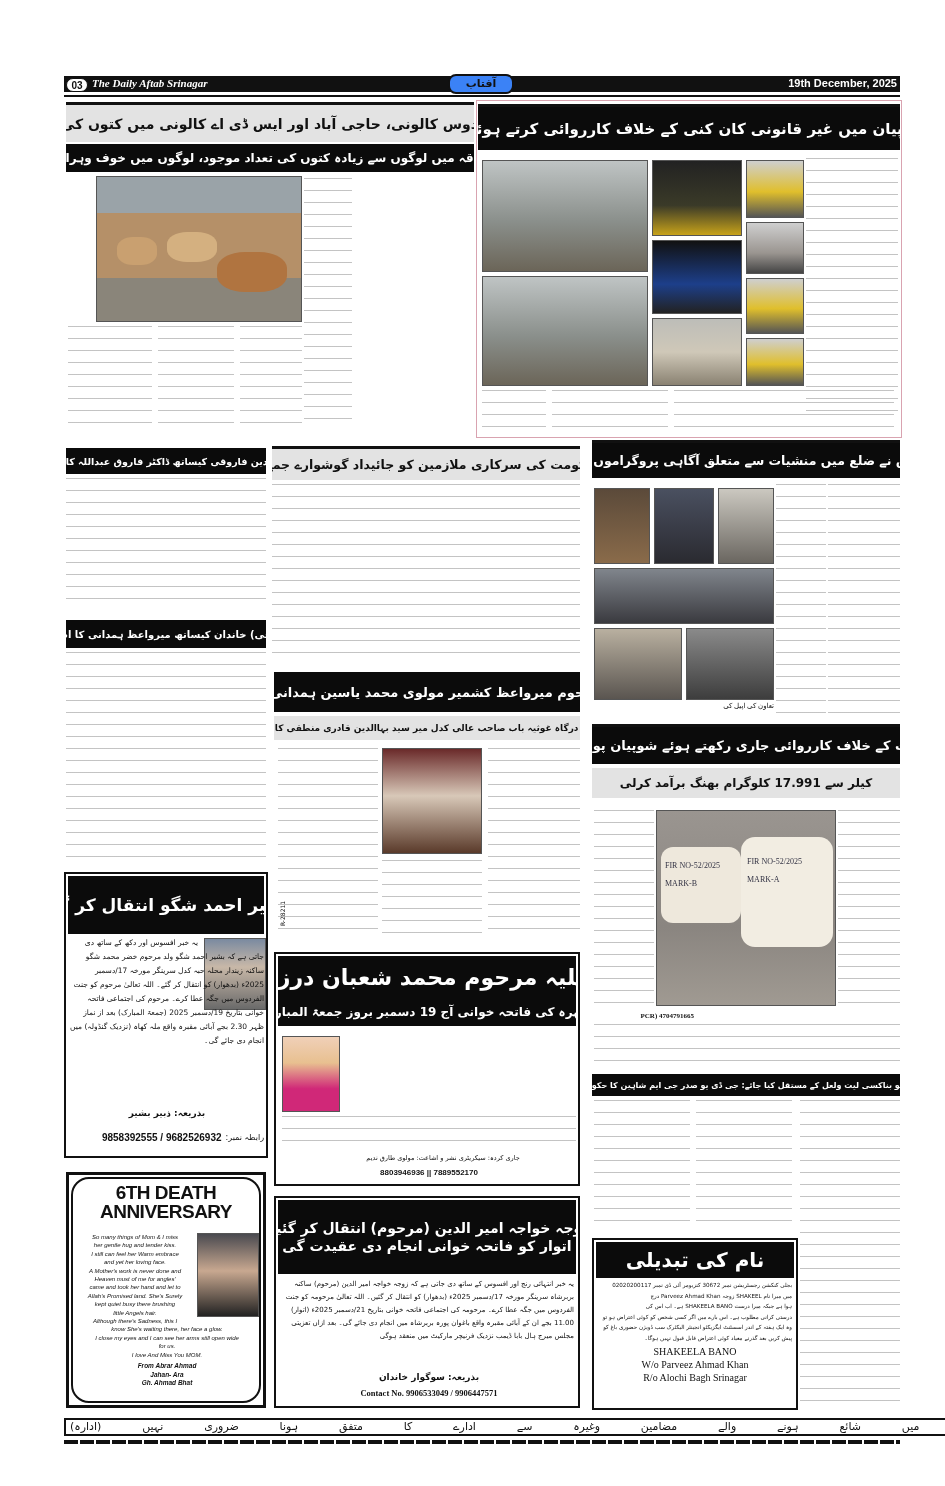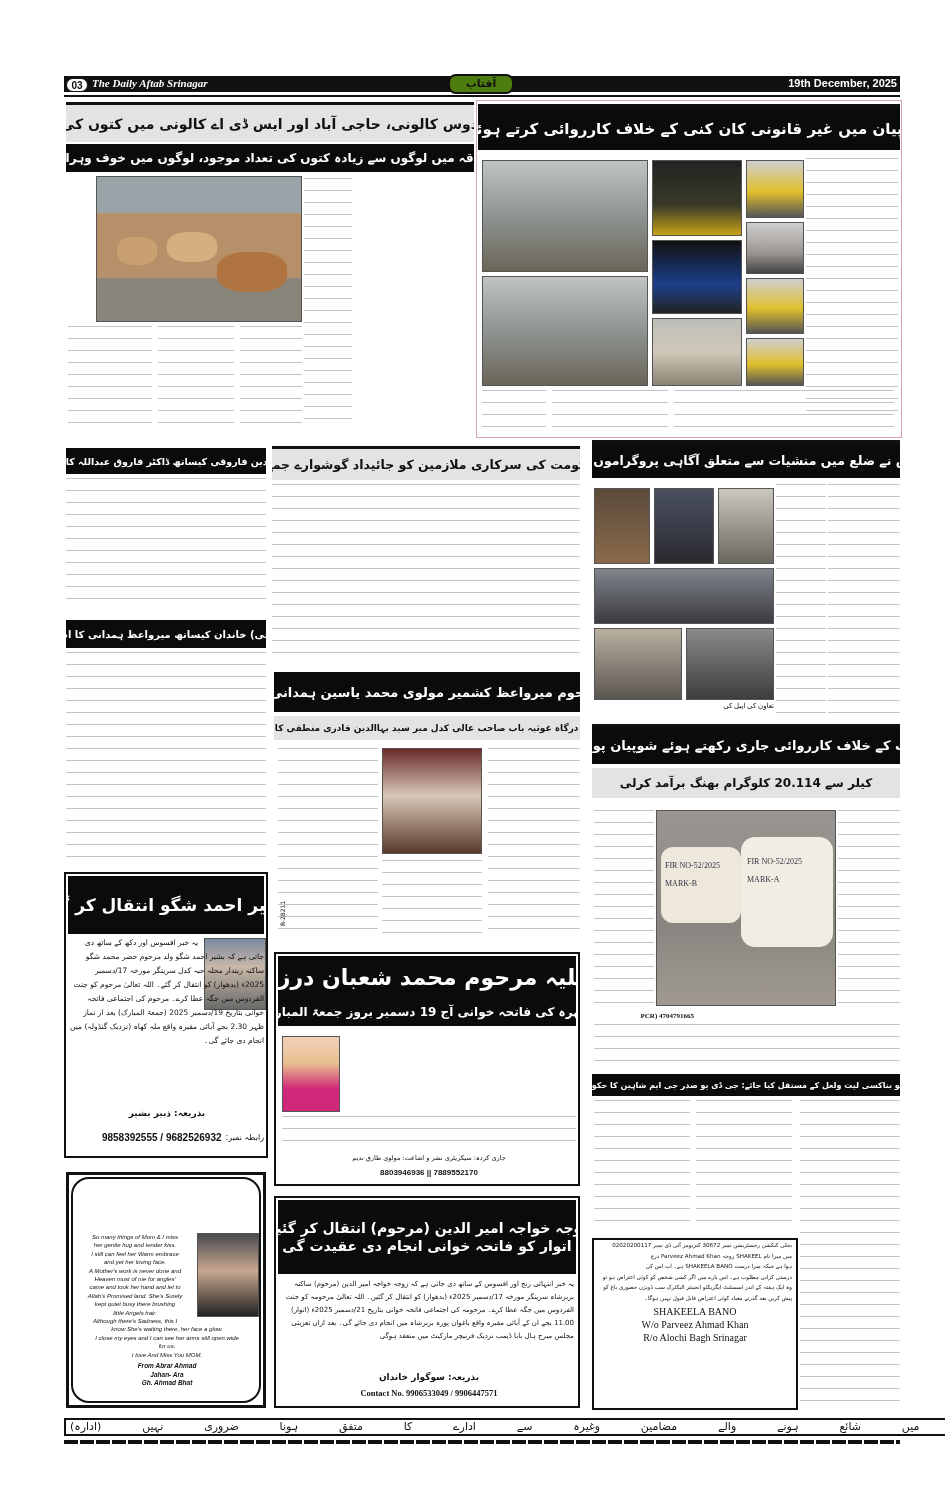--- a/index.html
+++ b/index.html
@@ -2,21 +2,21 @@
 <html><head>
 <meta charset="utf-8">
 <style>
   *{box-sizing:border-box;margin:0;padding:0;}
   body{width:945px;height:1486px;background:#fff;font-family:"DejaVu Sans",sans-serif;position:relative;overflow:hidden;color:#111;}
   .abs{position:absolute;}
   .rtl{direction:rtl;text-align:right;}
   .masthead{left:64px;top:76px;width:836px;height:16px;background:#111;color:#fff;}
   .page-num{left:66px;top:78px;width:22px;height:14px;border-radius:7px;background:#fff;color:#111;font:bold 10px "Liberation Sans",sans-serif;text-align:center;line-height:14px;border:1px solid #111;}
   .paper-name{left:92px;top:77px;font:italic bold 11px "Liberation Serif",serif;color:#fff;}
-  .logo-box{left:448px;top:74px;width:66px;height:20px;background:#4d7c0f;border:2px solid #111;border-radius:8px;font:bold 11px "DejaVu Sans",sans-serif;text-align:center;line-height:16px;}
+  .logo-box{left:448px;top:74px;width:66px;height:20px;background:#3b82f6;border:2px solid #111;border-radius:8px;font:bold 11px "DejaVu Sans",sans-serif;text-align:center;line-height:16px;}
   .date{right:48px;top:77px;font:bold 11px "Liberation Sans",sans-serif;color:#fff;}
   .rule{left:64px;top:95px;width:836px;height:2px;background:#111;}
   .hdr-black{background:#0b0b0b;color:#fff;font-weight:bold;display:flex;align-items:center;justify-content:center;overflow:hidden;white-space:nowrap;}
   .hdr-grey{background:#e3e3e3;color:#111;font-weight:bold;display:flex;align-items:center;justify-content:center;overflow:hidden;white-space:nowrap;}
   .photo{background:linear-gradient(135deg,#8d8a82,#c9c5bb 40%,#6f6a60);border:1px solid #555;}
   .textcol{font-size:6.5px;line-height:12px;color:#222;overflow:hidden;}
   .lines{background:repeating-linear-gradient(to bottom,#555 0 1px,transparent 1px 12px);opacity:.35;}
   .box{border:2px solid #111;}
   .frame-pink{border:1px solid #d9a3b0;}
   .small-en{font-family:"Liberation Serif",serif;}
@@ -87,21 +87,21 @@
 
 <div class="abs hdr-black rtl" style="left:274px;top:672px;width:306px;height:40px;font-size:13px;">نقیب اولیا مرحوم میرواعظ کشمیر مولوی محمد یاسین ہمدانی کی برسی پر</div>
 <div class="abs hdr-grey rtl" style="left:274px;top:716px;width:306px;height:24px;font-size:9px;">سجادہ نشین درگاہ غوثیہ باب صاحب عالی کدل میر سید بہاالدین قادری منطقی کا خراج عقیدت</div>
 <div class="abs textcol lines" style="left:488px;top:748px;width:92px;height:190px;"></div>
 <div class="abs photo" style="left:382px;top:748px;width:100px;height:106px;background:linear-gradient(#6a2a2a,#d8c8b8 45%,#5a3a2a);"></div>
 <div class="abs textcol lines" style="left:382px;top:860px;width:100px;height:78px;"></div>
 <div class="abs textcol lines" style="left:278px;top:748px;width:100px;height:190px;"></div>
 <div class="abs" style="left:270px;top:910px;font-size:6px;transform:rotate(-90deg);">R-28211</div>
 
 <div class="abs hdr-black rtl" style="left:592px;top:724px;width:308px;height:40px;font-size:13px;border-top:3px solid #111;">منشیات کے خلاف کارروائی جاری رکھتے ہوئے شوپیان پولیس نے</div>
-<div class="abs hdr-grey rtl" style="left:592px;top:768px;width:308px;height:30px;font-size:12px;">کیلر سے 20.114 کلوگرام بھنگ برآمد کرلی</div>
+<div class="abs hdr-grey rtl" style="left:592px;top:768px;width:308px;height:30px;font-size:12px;">کیلر سے 17.991 کلوگرام بھنگ برآمد کرلی</div>
 <div class="abs textcol lines" style="left:838px;top:810px;width:62px;height:200px;"></div>
 <div class="abs textcol lines" style="left:594px;top:810px;width:60px;height:196px;"></div>
 <div class="abs photo" style="left:656px;top:810px;width:180px;height:196px;background:linear-gradient(#9a9590,#8a8580 60%,#a09a92);">
   <div class="abs small-en" style="left:4px;top:36px;width:80px;height:76px;background:#eee8dc;border-radius:12px;font-size:8px;padding:14px 4px;color:#334;"><span>FIR NO-52/2025</span><br><br><span>MARK-B</span></div>
   <div class="abs small-en" style="left:84px;top:26px;width:92px;height:110px;background:#f2ede2;border-radius:14px;font-size:8px;padding:20px 6px;color:#334;"><span>FIR NO-52/2025</span><br><br><span>MARK-A</span></div>
 </div>
 <div class="abs rtl small-en" style="left:594px;top:1012px;width:100px;font-size:7px;font-weight:bold;">PCR) 4704791665</div>
 <div class="abs textcol lines" style="left:594px;top:1024px;width:306px;height:42px;"></div>
 
 <div class="abs hdr-black rtl" style="left:592px;top:1074px;width:308px;height:22px;font-size:8px;">ڈیلی ویجروں کو بناکسی لیت ولعل کے مستقل کیا جائے: جی ڈی یو صدر جی ایم شاہین کا حکومت سے مطالبہ</div>
@@ -115,20 +115,24 @@
   <div class="abs rtl" style="left:4px;top:62px;width:194px;font-size:7.5px;line-height:14px;text-indent:66px;">یہ خبر افسوس اور دکھ کے ساتھ دی جاتی ہے کہ بشیر احمد شگو ولد مرحوم خضر محمد شگو ساکنہ زیندار محلہ حبہ کدل سرینگر مورخہ 17/دسمبر 2025ء (بدھوار) کو انتقال کر گئے۔ اللہ تعالیٰ مرحوم کو جنت الفردوس میں جگہ عطا کرے۔ مرحوم کی اجتماعی فاتحہ خوانی بتاریخ 19/دسمبر 2025 (جمعۃ المبارک) بعد از نماز ظہر 2.30 بجے آبائی مقبرہ واقع ملہ کھاہ (نزدیک گنڈولہ) میں انجام دی جائے گی۔</div>
   <div class="abs rtl" style="left:4px;top:234px;width:194px;text-align:center;font-size:9px;font-weight:bold;">بذریعہ: ذبیر بشیر</div>
   <div class="abs" style="left:4px;top:258px;width:194px;display:flex;direction:rtl;gap:4px;align-items:center;">
     <span style="font-size:8px;">رابطہ نمبر:</span>
     <span class="small-en" style="font:bold 10px 'Liberation Sans',sans-serif;direction:ltr;">9858392555 / 9682526932</span>
   </div>
 </div>
 
 <div class="abs box" style="left:66px;top:1172px;width:200px;height:236px;border-width:3px;">
   <div style="position:absolute;inset:2px;border:2px solid #111;border-radius:18px;"></div>
+  <div style="text-align:center;font:bold 19px 'Liberation Sans',sans-serif;line-height:19px;margin-top:8px;letter-spacing:-0.5px;">
+    <div>6TH DEATH</div>
+    <div>ANNIVERSARY</div>
+  </div>
   <div class="abs photo" style="left:128px;top:58px;width:62px;height:84px;background:linear-gradient(#4a4a50,#c8a890 45%,#222);"></div>
   <div class="abs" style="left:6px;top:58px;width:184px;font:italic 6px/8.4px 'Liberation Sans',sans-serif;text-align:center;">
     <div style="width:120px;">So many things of Mom &amp; I miss</div>
     <div style="width:120px;">her gentle hug and tender kiss.</div>
     <div style="width:120px;">I still can feel her Warm embrace</div>
     <div style="width:120px;">and yet her loving face.</div>
     <div style="width:120px;">A Mother's work is never done and</div>
     <div style="width:120px;">Heaven must of me for angles'</div>
     <div style="width:120px;">came and took her hand and let to</div>
     <div style="width:120px;">Allah's Promised land. She's Surely</div>
@@ -145,35 +149,36 @@
       <div>Gh. Ahmad Bhat</div>
     </div>
   </div>
 </div>
 
 <div class="abs box" style="left:274px;top:952px;width:306px;height:234px;">
   <div class="hdr-black rtl" style="margin:2px;height:42px;font-size:22px;">اہلیہ مرحوم محمد شعبان درزی</div>
   <div class="hdr-black rtl" style="margin:0 2px;height:28px;font-size:12px;margin-top:-2px;">نالہ بل نوشہرہ کی فاتحہ خوانی آج 19 دسمبر بروز جمعۃ المبارک کو ہوگی</div>
   <div class="abs photo" style="left:6px;top:82px;width:58px;height:76px;background:linear-gradient(#f0d0b8,#e8c090 35%,#d02878 70%);"></div>
   <div class="abs textcol lines" style="left:6px;top:162px;width:294px;height:34px;"></div>
-  <div class="abs rtl" style="left:6px;top:200px;width:294px;text-align:center;font-size:6.5px;">جاری کردہ: سیکریٹری نشر و اشاعت: مولوی طارق ندیم</div>
+  <div class="abs rtl" style="left:20px;top:200px;width:294px;text-align:center;font-size:6.5px;">جاری کردہ: سیکریٹری نشر و اشاعت: مولوی طارق ندیم</div>
   <div class="abs" style="left:6px;top:214px;width:294px;text-align:center;font:bold 8px 'Liberation Sans',sans-serif;">8803946936 || 7889552170</div>
 </div>
 
 <div class="abs box" style="left:274px;top:1196px;width:306px;height:212px;">
   <div class="hdr-black rtl" style="margin:2px;height:74px;flex-direction:column;gap:2px;">
     <div style="font-size:14px;">زوجہ خواجہ امیر الدین (مرحوم) انتقال کر گئیں</div>
     <div style="font-size:14px;">اتوار کو فاتحہ خوانی انجام دی عقیدت گی</div>
   </div>
   <div class="abs rtl" style="left:8px;top:80px;width:290px;font-size:7px;line-height:13px;">یہ خبر انتہائی رنج اور افسوس کے ساتھ دی جاتی ہے کہ زوجہ خواجہ امیر الدین (مرحوم) ساکنہ بربرشاہ سرینگر مورخہ 17/دسمبر 2025ء (بدھوار) کو انتقال کر گئیں۔ اللہ تعالیٰ مرحومہ کو جنت الفردوس میں جگہ عطا کرے۔ مرحومہ کی اجتماعی فاتحہ خوانی بتاریخ 21/دسمبر 2025ء (اتوار) 11.00 بجے ان کے آبائی مقبرہ واقع باغوان پورہ بربرشاہ میں انجام دی جائے گی۔ بعد ازاں تعزیتی مجلس میرج ہال بابا ڈیمب نزدیک فرنیچر مارکیٹ میں منعقد ہوگی</div>
   <div class="abs rtl" style="left:8px;top:174px;width:290px;text-align:center;font-size:9px;font-weight:bold;">بذریعہ: سوگوار خاندان</div>
   <div class="abs" style="left:8px;top:190px;width:290px;text-align:center;font:bold 8.5px 'Liberation Serif',serif;">Contact No. 9906533049 / 9906447571</div>
 </div>
 
 <div class="abs box" style="left:592px;top:1238px;width:206px;height:172px;">
+  <div class="hdr-black rtl" style="margin:2px;height:36px;font-size:20px;">نام کی تبدیلی</div>
   <div class="rtl" style="padding:0 4px;font-size:5.6px;line-height:10.5px;">
     <div>بجلی کنکشن رجسٹریشن نمبر 30672 کنزیومر آئی ڈی نمبر 02020200117</div>
     <div>میں میرا نام SHAKEEL زوجہ Parveez Ahmad Khan درج</div>
     <div>ہوا ہے جبکہ میرا درست SHAKEELA BANO ہے۔ اب اس کی</div>
     <div>درستی کرانی مطلوب ہے۔ اس بارے میں اگر کسی شخص کو کوئی اعتراض ہو تو وہ ایک ہفتہ کے اندر اسسٹنٹ ایگزیکٹو انجینئر الیکٹرک سب ڈویژن حضوری باغ کو پیش کریں بعد گذرنے معیاد کوئی اعتراض قابل قبول نہیں ہوگا۔</div>
   </div>
   <div style="text-align:center;font:10px/13px 'Liberation Serif',serif;margin-top:2px;">
     <div>SHAKEELA BANO</div>
     <div>W/o Parveez Ahmad Khan</div>
     <div>R/o Alochi Bagh  Srinagar</div>

